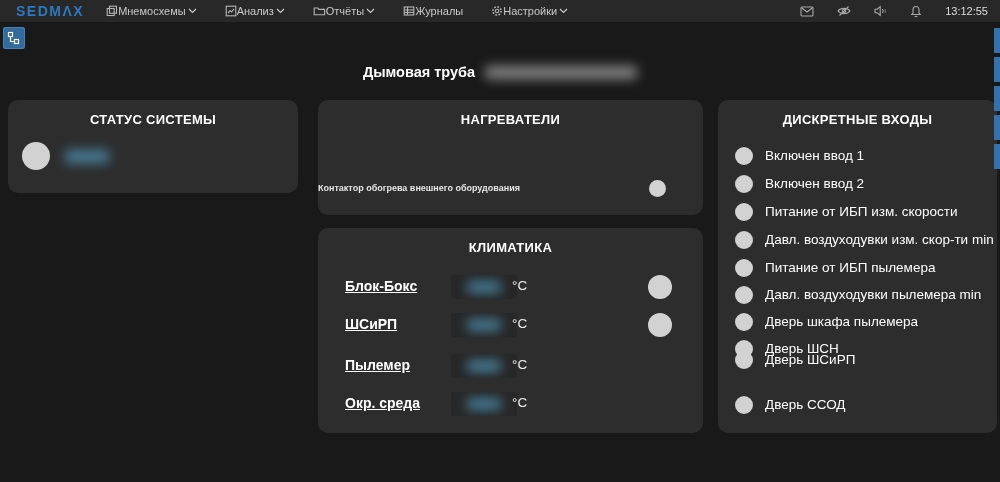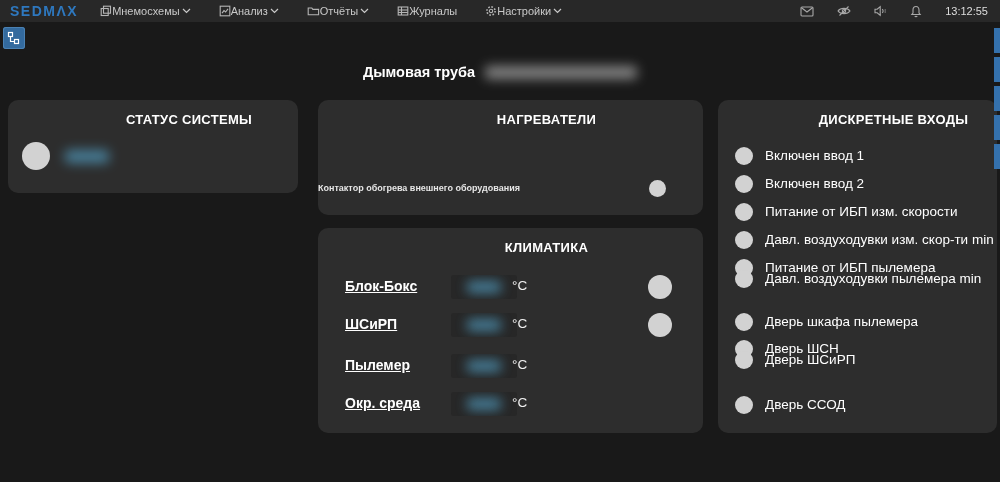--- a/index.html
+++ b/index.html
@@ -8,21 +8,21 @@
     background:#191919;font-family:"Liberation Sans",sans-serif;
     -webkit-font-smoothing:antialiased;
   }
   
   .topbar{
     position:absolute;left:0;top:0;width:1000px;height:22px;
     background:#282828;display:flex;align-items:center;
   }
   .logo{
     color:#2e78bf;font-weight:bold;font-size:14px;letter-spacing:1.5px;
-    margin-left:10px;margin-right:22px;
+    margin-left:16px;margin-right:22px;
   }
   .nav{display:flex;align-items:center;gap:28px;}
   .nav-item{display:flex;align-items:center;color:#c9c9c9;font-size:11px;cursor:default;}
   .nav-item svg{display:block;}
   .chev{margin-left:2px;}
   .top-right{margin-left:auto;display:flex;align-items:center;gap:23px;margin-right:12px;}
   .top-right .time{color:#dedede;font-size:11px;}
   .icon-btn{display:flex;align-items:center;}
   
   .tree-btn{
@@ -35,21 +35,21 @@
     position:absolute;left:0;top:62px;width:1000px;height:20px;
     display:flex;align-items:center;justify-content:center;gap:10px;
   }
   .page-title .t{color:#ffffff;font-weight:bold;font-size:14.5px;}
   .blur-blob{filter:blur(6px);border-radius:4px;}
   .title-blob{width:152px;height:13px;background:#969696;opacity:.85;}
   
   .panel{position:absolute;background:#2d2d2d;border-radius:10px;}
   .panel-title{
     position:absolute;left:0;top:12px;width:100%;text-align:center;
-    color:#ffffff;font-weight:bold;font-size:13px;letter-spacing:.3px;padding-left:36px;
+    color:#ffffff;font-weight:bold;font-size:13px;letter-spacing:.3px;
   }
   .indicator{border-radius:50%;background:#d2d2d2;position:absolute;}
   .value-slot{
     position:absolute;width:66px;height:24px;background:#272727;border-radius:3px;
     display:flex;align-items:center;justify-content:center;overflow:hidden;
   }
   .value-blob{width:34px;height:12px;background:#4e93b4;opacity:.8;}
   .row-label{position:absolute;color:#ffffff;font-weight:bold;font-size:14px;white-space:nowrap;}
   .unit{position:absolute;color:#f0f0f0;font-size:13.5px;}
   
@@ -299,21 +299,21 @@
       <span class="d-label">Питание от ИБП изм. скорости</span>
     </div>
     <div class="d-row" style="top:159px;">
       <span class="indicator"></span>
       <span class="d-label">Питание от ИБП пылемера</span>
     </div>
     <div class="d-row" style="top:131px;">
       <span class="indicator"></span>
       <span class="d-label">Давл. воздуходувки изм. скор-ти min</span>
     </div>
-    <div class="d-row" style="top:170px;">
+    <div class="d-row" style="top:186px;">
       <span class="indicator"></span>
       <span class="d-label">Давл. воздуходувки пылемера min</span>
     </div>
     <div class="d-row" style="top:213px;">
       <span class="indicator"></span>
       <span class="d-label">Дверь шкафа пылемера</span>
     </div>
     <div class="d-row" style="top:240px;">
       <span class="indicator"></span>
       <span class="d-label">Дверь ШСН</span>

